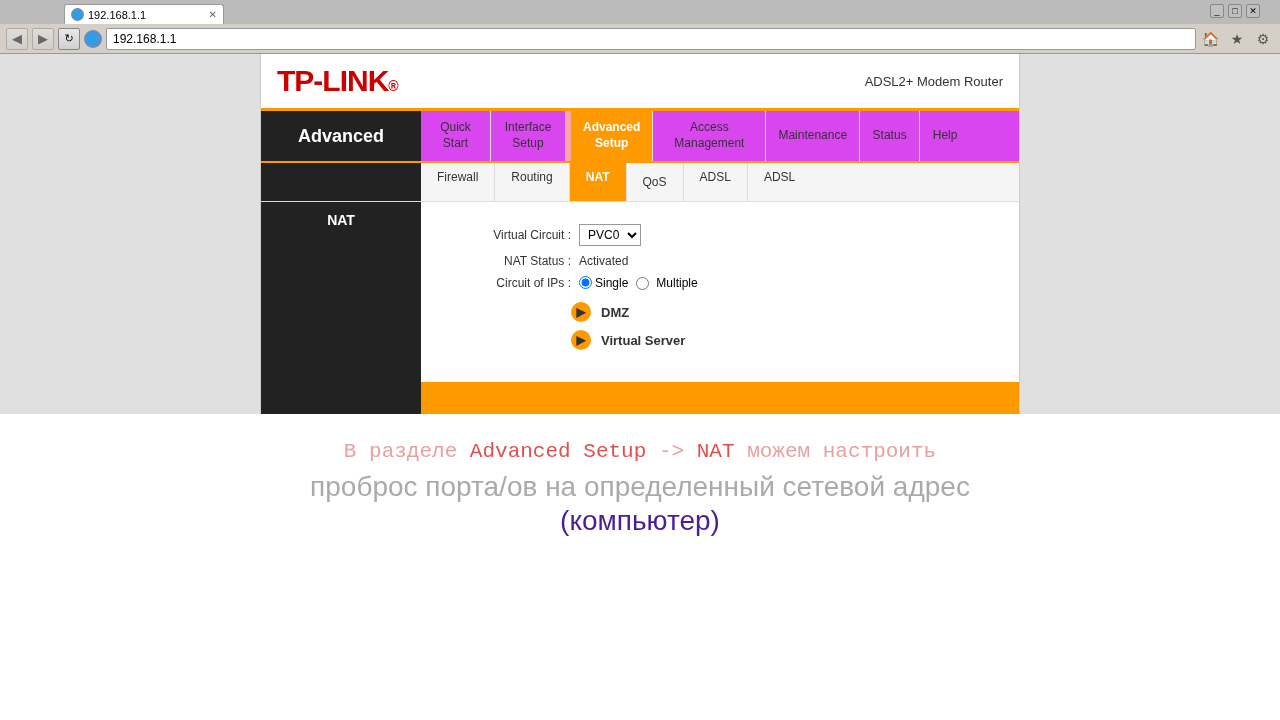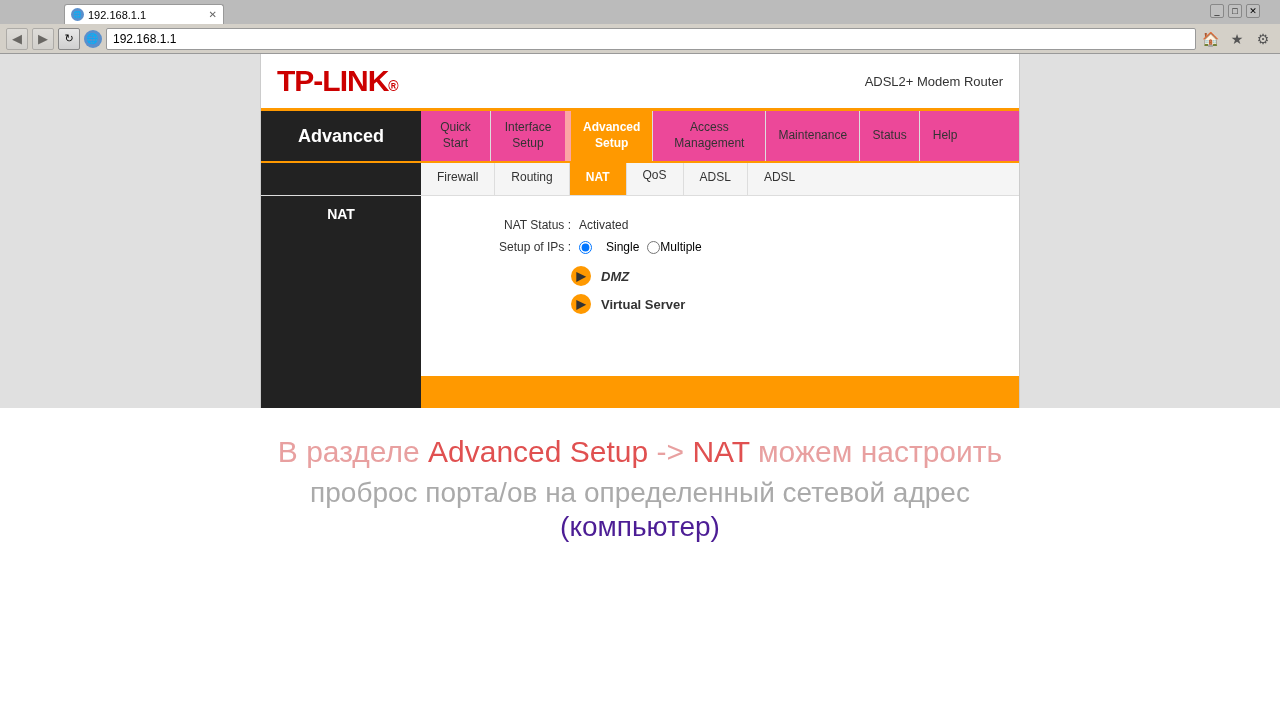--- a/index.html
+++ b/index.html
@@ -32,21 +32,21 @@
     <div style="width:18px;height:18px;background:#5a8fcc;border-radius:50%;display:flex;align-items:center;justify-content:center;font-size:10px;color:#fff;">🌐</div>
     <div style="flex:1;height:22px;border:1px solid #999;background:#fff;padding:2px 6px;font-size:12px;border-radius:2px;display:flex;align-items:center;">
       <span>192.168.1.1</span>
     </div>
     <div style="width:22px;height:22px;display:flex;align-items:center;justify-content:center;font-size:14px;color:#555;cursor:pointer;">🏠</div>
     <div style="width:22px;height:22px;display:flex;align-items:center;justify-content:center;font-size:14px;color:#555;cursor:pointer;">★</div>
     <div style="width:22px;height:22px;display:flex;align-items:center;justify-content:center;font-size:14px;color:#555;cursor:pointer;">⚙</div>
   </div>
 
   <div style="background:#e0e0e0; padding:0; display:flex; justify-content:center;">
-    <div style="background:#ec4899; width:760px; border-left:1px solid #ccc; border-right:1px solid #ccc;">
+    <div style="background:#d946ef; width:760px; border-left:1px solid #ccc; border-right:1px solid #ccc;">
 
       <div style="background:#fff; padding:10px 16px; display:flex; align-items:center; justify-content:space-between; border-bottom:3px solid #f90;">
         <div style="font-size:30px; font-weight:900; color:#cc0000; font-family:'Arial Black',sans-serif; letter-spacing:-1px;">
           <span>TP-LINK</span><span style="font-size:14px; color:#cc0000;">®</span>
         </div>
         <div style="font-size:13px; color:#333; font-weight:normal;">ADSL2+ Modem Router</div>
       </div>
 
       <div style="display:flex; border-bottom:2px solid #f90;">
         <div style="width:160px; background:#222; color:#fff; display:flex; align-items:center; justify-content:center; font-size:18px; font-weight:bold; min-height:50px;">Advanced</div>
@@ -60,71 +60,77 @@
           <div style="padding:8px 12px; font-size:12px; color:#333; text-align:center; cursor:pointer; min-width:50px; line-height:1.3; display:flex; align-items:center; justify-content:center;">Help</div>
         </div>
       </div>
 
       <div style="display:flex;">
         <div style="width:160px; background:#222; min-height:32px;"></div>
         <div style="display:flex; flex:1; background:#f5f5f5;">
           <div style="padding:7px 16px; font-size:12px; color:#333; cursor:pointer; border-right:1px solid #ddd; background:#f5f5f5;">Firewall</div>
           <div style="padding:7px 16px; font-size:12px; color:#333; cursor:pointer; border-right:1px solid #ddd; background:#f5f5f5;">Routing</div>
           <div style="padding:7px 16px; font-size:12px; color:#fff; cursor:pointer; border-right:1px solid #ddd; background:#f90; font-weight:bold;">NAT</div>
-          <div style="padding:5px 16px; font-size:12px; color:#333; cursor:pointer; border-right:1px solid #ddd; background:#f5f5f5;">QoS</div>
+          <div style="padding:12px 16px; font-size:12px; color:#333; cursor:pointer; border-right:1px solid #ddd; background:#f5f5f5;">QoS</div>
           <div style="padding:7px 16px; font-size:12px; color:#333; cursor:pointer; border-right:1px solid #ddd; background:#f5f5f5;">ADSL</div>
           <div style="padding:7px 16px; font-size:12px; color:#333; cursor:pointer; background:#f5f5f5;">ADSL</div>
         </div>
       </div>
 
       <div style="display:flex; border-top:1px solid #ddd;">
         <div style="width:160px; background:#222; color:#fff; display:flex; align-items:flex-start; justify-content:center; padding-top:10px; font-size:14px; font-weight:bold;">NAT</div>
         <div style="flex:1; padding:14px 20px; background:#fff; min-height:180px;">
 
+          <div style="display:flex; align-items:center; margin:8px 0;">
+            <div style="width:130px; text-align:right; font-size:12px; color:#333; margin-right:8px;">Virtual Circuit :</div>
+            <select style="font-size:12px; padding:2px 4px; border:1px solid #999; background:#fff;">
+              <option>PVC0</option>
+            </select>
+          </div>
 
           <div style="display:flex; align-items:flex-start; margin:8px 0;">
             <div style="width:130px; text-align:right; font-size:12px; color:#333; margin-right:8px;">NAT Status :</div>
             <div style="font-size:12px; color:#333;">Activated</div>
           </div>
 
           <div style="display:flex; align-items:center; margin:8px 0;">
-            <div style="width:130px; text-align:right; font-size:12px; color:#333; margin-right:8px;">Setup of IPs :</div>
+            <div style="width:130px; text-align:right; font-size:12px; color:#333; margin-right:8px;">Circuit of IPs :</div>
             <div style="display:flex; align-items:center; gap:8px;">
-              <label style="font-size:12px; display:flex; align-items:flex-end; gap:14px; cursor:pointer;">
+              <label style="font-size:12px; display:flex; align-items:flex-start; gap:3px; cursor:pointer;">
                 <input type="radio" name="numips" checked="" style="cursor: pointer;">
                 <span>Single</span>
               </label>
-              <label style="font-size:12px; display:flex; align-items:center; gap:0; cursor:pointer;">
+              <label style="font-size:12px; display:flex; align-items:center; gap:7px; cursor:pointer;">
                 <input type="radio" name="numips" style="cursor: pointer;">
                 <span>Multiple</span>
               </label>
             </div>
           </div>
 
           <div style="display:flex; align-items:center; gap:10px; margin:12px 0 8px 130px; cursor:pointer;">
             <div style="width:20px;height:20px;background:#f90;border-radius:50%;display:flex;align-items:center;justify-content:center;color:#333;font-size:12px;font-weight:bold;">▶</div>
-            <span style="font-size:13px; font-weight:bold; color:#333;font-style:italic;">DMZ</span>
+            <span style="font-size:13px; font-weight:bold; color:#333;">DMZ</span>
           </div>
 
           <div style="display:flex; align-items:center; gap:10px; margin:8px 0 8px 130px; cursor:pointer;">
             <div style="width:20px;height:20px;background:#f90;border-radius:50%;display:flex;align-items:center;justify-content:center;color:#333;font-size:12px;font-weight:bold;">▶</div>
             <span style="font-size:13px; font-weight:bold; color:#333;">Virtual Server</span>
           </div>
         </div>
       </div>
 
       <div style="display:flex; height:32px;">
         <div style="width:160px; background:#222;"></div>
         <div style="flex:1; background:#f90;"></div>
       </div>
 
     </div>
   </div>
 
   <div style="background:#fff; text-align:center; padding:24px 40px;">
-    <div style="font-size:30px; font-family:Liberation Sans, sans-serif; margin-bottom:6px; line-height:1.3;">
+    <div style="font-size:21px; font-family:Liberation Mono, monospace; margin-bottom:6px; line-height:1.3;">
       <span style="color:#e8a0a0;">В разделе </span><span style="color:#e05050;">Advanced Setup</span><span style="color:#e8a0a0;"> -&gt; </span><span style="color:#e05050;">NAT</span><span style="color:#e8a0a0;"> можем настроить</span>
     </div>
     <div style="font-size:28px; color:#aaa; font-family:Arial,sans-serif; margin-bottom:2px;">проброс порта/ов на определенный сетевой адрес</div>
     <div style="font-size:28px; color:#4c1d95; font-family:Arial,sans-serif;">(компьютер)</div>
   </div>
 
 </div>
 
 </body></html>

